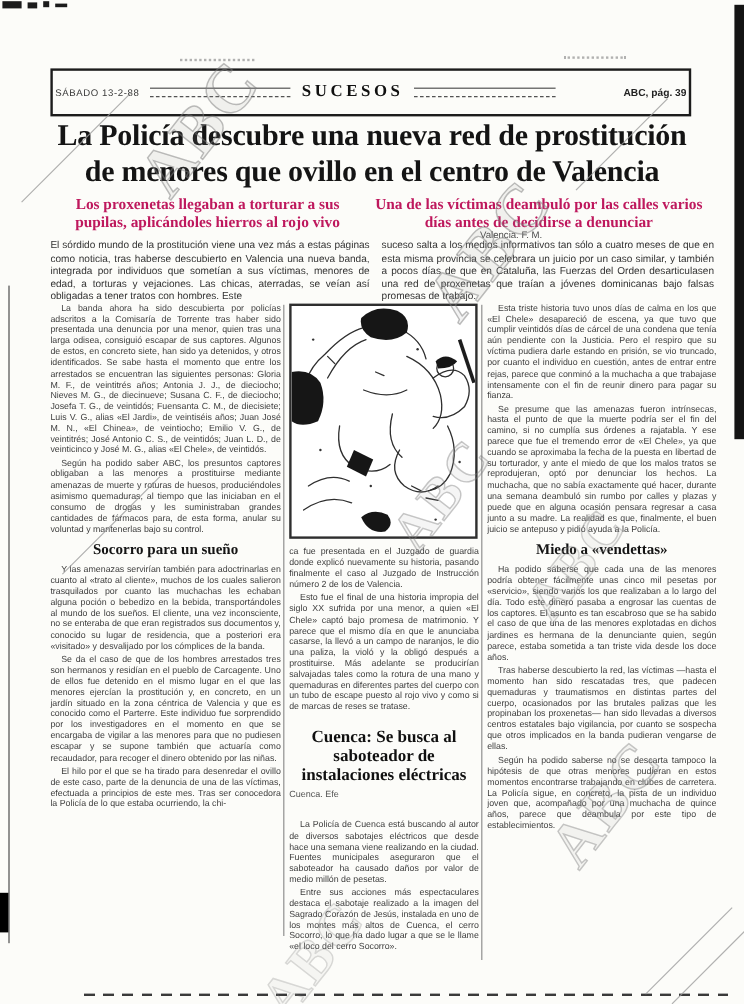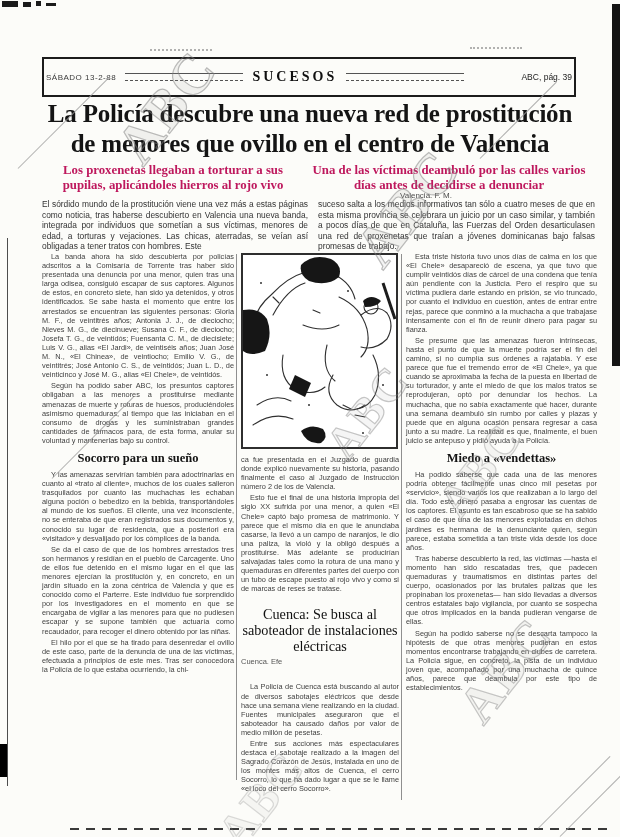--- a/index.html
+++ b/index.html
@@ -47,21 +47,21 @@
   .dl4{left:538px;top:828px;width:102px;}
   .dl5{left:560px;top:836px;width:88px;}
 
   
   .header-box{position:absolute;left:42px;top:57px;width:534px;height:40px;
     border:2.5px solid #1c1c1c;box-sizing:border-box;
     display:flex;align-items:center;padding:0 2px;gap:9px;}
   .hdate{font-size:8px;color:#3a3a3a;letter-spacing:.5px;white-space:nowrap;}
   .hsection{font-family:"Liberation Serif",serif;font-weight:bold;font-size:14px;
     letter-spacing:3px;color:#101010;white-space:nowrap;}
-  .hpage{font-size:8.5px;font-weight:normal;color:#222;white-space:nowrap;margin-left:48px;}
+  .hpage{font-size:8.5px;font-weight:bold;color:#222;white-space:nowrap;margin-left:48px;}
   .hline{flex:1;height:6px;border-top:1.6px solid #2a2a2a;border-bottom:1.6px dashed #2a2a2a;opacity:.8;}
 
   
   .headline{position:absolute;top:99px;left:35px;width:550px;margin:0;text-align:center;
     font-family:"Liberation Serif",serif;font-weight:700;font-size:25px;line-height:30px;
     color:#141414;letter-spacing:-.2px;}
   .deck{position:absolute;top:163px;font-family:"Liberation Serif",serif;font-weight:700;
     font-size:12.8px;line-height:15px;text-align:center;color:#be185d;}
   .deck-left{left:46px;width:254px;}
   .deck-right{left:308px;width:282px;}
@@ -84,21 +84,21 @@
     color:#3e3e3e;text-indent:9px;hyphens:auto;-webkit-hyphens:auto;}
   .col p.no-indent{text-indent:0;}
   .col-subhead{font-family:"Liberation Serif",serif;font-weight:bold;font-size:12.5px;
     text-align:center;margin:6px 0 4px;color:#141414;}
 
   
   .illus{display:block;width:153px;height:192px;border:2px solid #2e2e2e;background:#fff;
     margin:1px 0 6px;}
 
   
-  .cuenca-headline{font-family:"Liberation Serif",serif;font-weight:normal;font-size:14.2px;
+  .cuenca-headline{font-family:"Liberation Serif",serif;font-weight:bold;font-size:14.2px;
     line-height:16px;text-align:center;margin:13px 1px 3px;color:#101010;}
   .cuenca-byline{font-size:7.5px;color:#555;margin:0 6px 16px 0;}
 </style>
 </head>
 <body>
 
 <div class="page">
 
   <div class="corner-marks">
     <span class="m1"></span>

